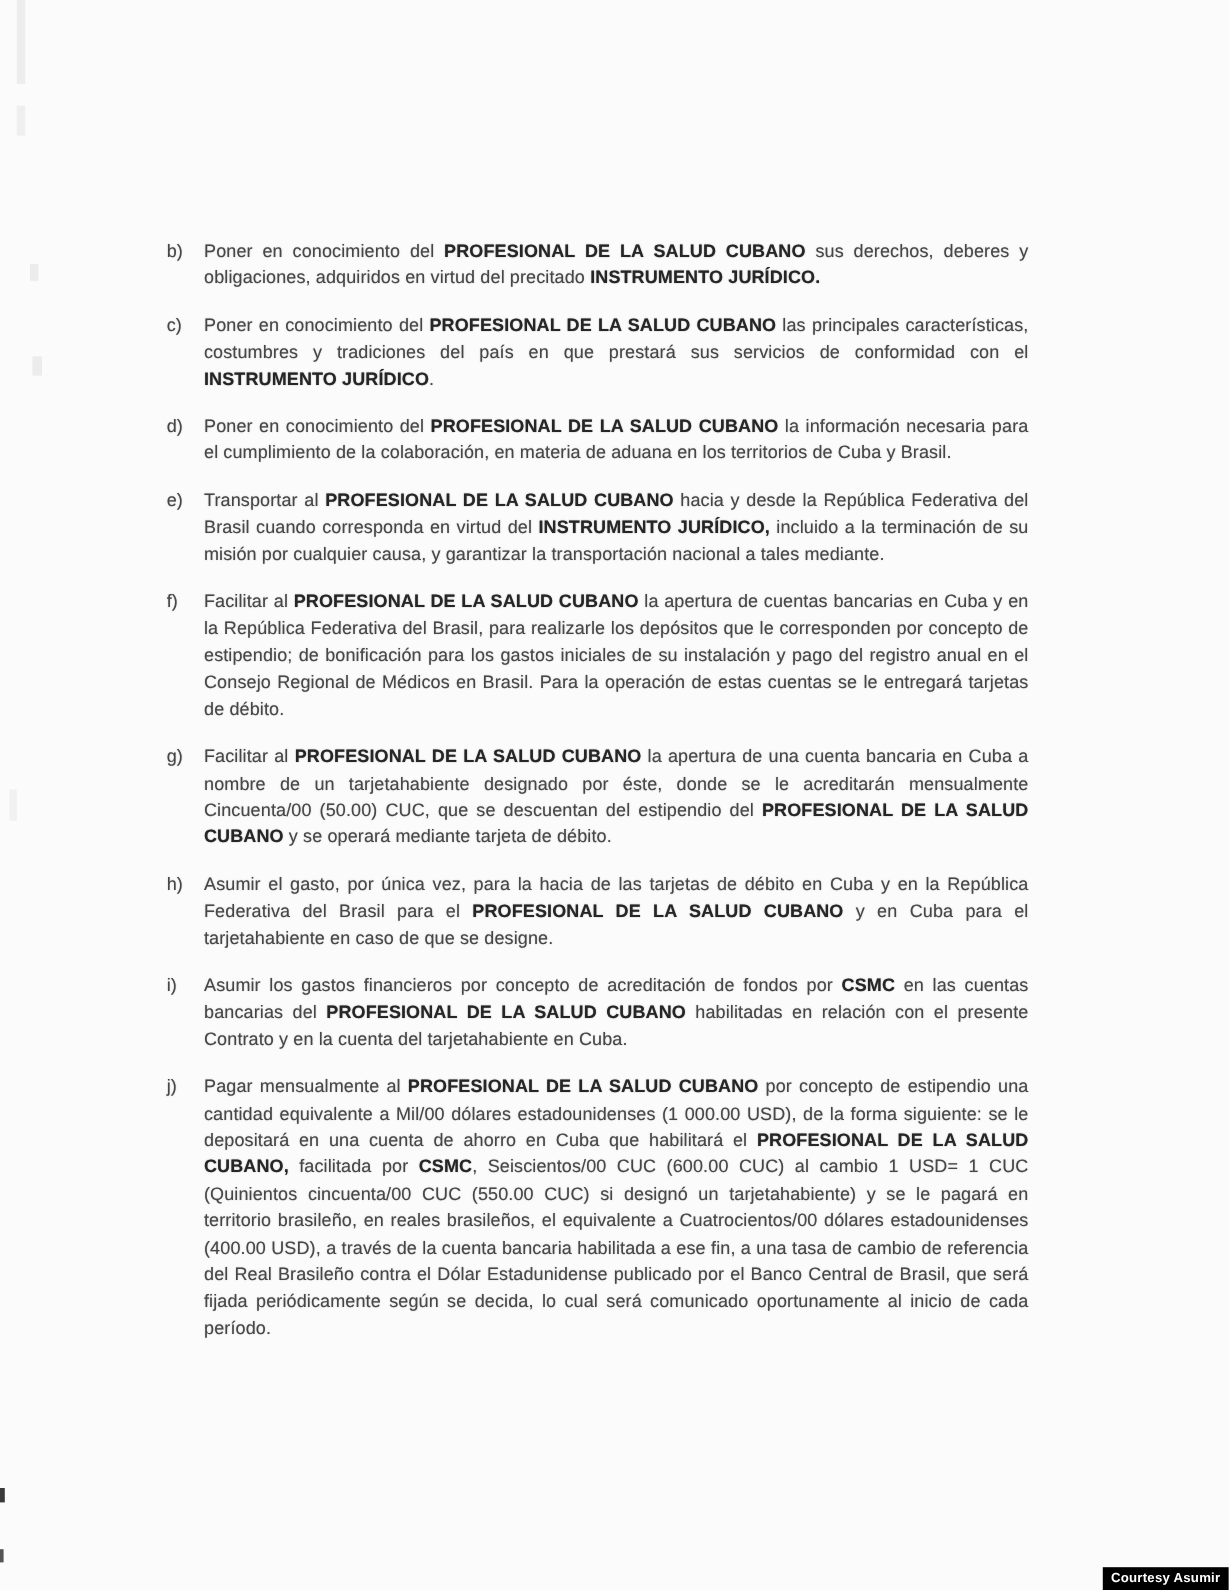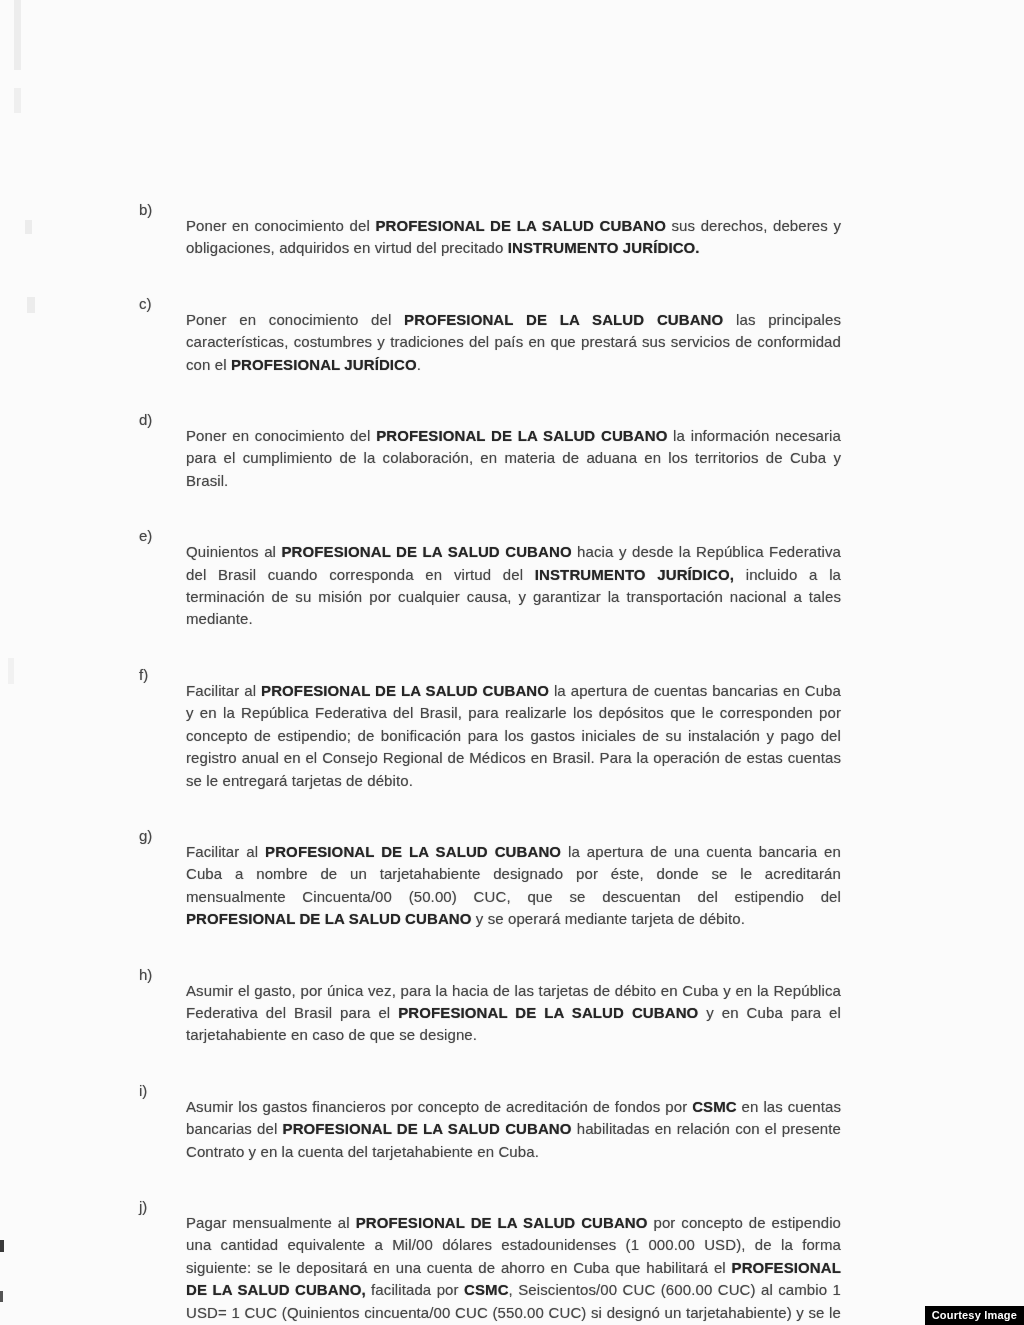--- a/index.html
+++ b/index.html
@@ -25,21 +25,21 @@
     margin-bottom: 17px;
   }
   .letter {
     flex: 0 0 31px;
     font-size: 15px;
     line-height: 22.4px;
     color: #474747;
     text-shadow: 0 0 1px rgba(90,90,90,0.55);
   }
   .text {
-    margin: 16px;
+    margin: 0;
     flex: 1;
     font-size: 15px;
     line-height: 22.4px;
     color: #474747;
     text-align: justify;
     letter-spacing: 0.1px;
     text-shadow: 0 0 1px rgba(90,90,90,0.55);
   }
   .text .bold {
     font-weight: bold;
@@ -78,31 +78,31 @@
 
 <main class="doc">
   <div id="items">
   <div class="clause">
     <span class="letter">b)</span>
     <p class="text"><span>Poner en conocimiento del </span><span class="bold">PROFESIONAL DE LA SALUD CUBANO</span><span> sus derechos, deberes y obligaciones, adquiridos en virtud del precitado </span><span class="bold">INSTRUMENTO JURÍDICO.</span></p>
   </div>
 
   <div class="clause">
     <span class="letter">c)</span>
-    <p class="text"><span>Poner en conocimiento del </span><span class="bold">PROFESIONAL DE LA SALUD CUBANO</span><span> las principales características, costumbres y tradiciones del país en que prestará sus servicios de conformidad con el </span><span class="bold">PROFESIONAL JURÍDICO</span><span>.</span></p>
+    <p class="text"><span>Poner en conocimiento del </span><span class="bold">PROFESIONAL DE LA SALUD CUBANO</span><span> las principales características, costumbres y tradiciones del país en que prestará sus servicios de conformidad con el </span><span class="bold">INSTRUMENTO JURÍDICO</span><span>.</span></p>
   </div>
 
   <div class="clause">
     <span class="letter">d)</span>
     <p class="text"><span>Poner en conocimiento del </span><span class="bold">PROFESIONAL DE LA SALUD CUBANO</span><span> la información necesaria para el cumplimiento de la colaboración, en materia de aduana en los territorios de Cuba y Brasil.</span></p>
   </div>
 
   <div class="clause">
     <span class="letter">e)</span>
-    <p class="text"><span>Quinientos al </span><span class="bold">PROFESIONAL DE LA SALUD CUBANO</span><span> hacia y desde la República Federativa del Brasil cuando corresponda en virtud del </span><span class="bold">INSTRUMENTO JURÍDICO,</span><span> incluido a la terminación de su misión por cualquier causa, y garantizar la transportación nacional a tales mediante.</span></p>
+    <p class="text"><span>Transportar al </span><span class="bold">PROFESIONAL DE LA SALUD CUBANO</span><span> hacia y desde la República Federativa del Brasil cuando corresponda en virtud del </span><span class="bold">INSTRUMENTO JURÍDICO,</span><span> incluido a la terminación de su misión por cualquier causa, y garantizar la transportación nacional a tales mediante.</span></p>
   </div>
 
   <div class="clause">
     <span class="letter">f)</span>
     <p class="text"><span>Facilitar al </span><span class="bold">PROFESIONAL DE LA SALUD CUBANO</span><span> la apertura de cuentas bancarias en Cuba y en la República Federativa del Brasil, para realizarle los depósitos que le corresponden por concepto de estipendio; de bonificación para los gastos iniciales de su instalación y pago del registro anual en el Consejo Regional de Médicos en Brasil. Para la operación de estas cuentas se le entregará tarjetas de débito.</span></p>
   </div>
 
   <div class="clause">
     <span class="letter">g)</span>
     <p class="text"><span>Facilitar al </span><span class="bold">PROFESIONAL DE LA SALUD CUBANO</span><span> la apertura de una cuenta bancaria en Cuba a nombre de un tarjetahabiente designado por éste, donde se le acreditarán mensualmente Cincuenta/00 (50.00) CUC, que se descuentan del estipendio del </span><span class="bold">PROFESIONAL DE LA SALUD CUBANO</span><span> y se operará mediante tarjeta de débito.</span></p>
@@ -118,13 +118,13 @@
     <p class="text"><span>Asumir los gastos financieros por concepto de acreditación de fondos por </span><span class="bold">CSMC</span><span> en las cuentas bancarias del </span><span class="bold">PROFESIONAL DE LA SALUD CUBANO</span><span> habilitadas en relación con el presente Contrato y en la cuenta del tarjetahabiente en Cuba.</span></p>
   </div>
 
   <div class="clause">
     <span class="letter">j)</span>
     <p class="text"><span>Pagar mensualmente al </span><span class="bold">PROFESIONAL DE LA SALUD CUBANO</span><span> por concepto de estipendio una cantidad equivalente a Mil/00 dólares estadounidenses (1 000.00 USD), de la forma siguiente: se le depositará en una cuenta de ahorro en Cuba que habilitará el </span><span class="bold">PROFESIONAL DE LA SALUD CUBANO,</span><span> facilitada por </span><span class="bold">CSMC</span><span>, Seiscientos/00 CUC (600.00 CUC) al cambio 1 USD= 1 CUC (Quinientos cincuenta/00 CUC (550.00 CUC) si designó un tarjetahabiente) y se le pagará en territorio brasileño, en reales brasileños, el equivalente a Cuatrocientos/00 dólares estadounidenses (400.00 USD), a través de la cuenta bancaria habilitada a ese fin, a una tasa de cambio de referencia del Real Brasileño contra el Dólar Estadunidense publicado por el Banco Central de Brasil, que será fijada periódicamente según se decida, lo cual será comunicado oportunamente al inicio de cada período.</span></p>
   </div>
 </div>
 </main>
 
-<div class="courtesy" style="background: rgb(0, 0, 0); color: rgb(255, 255, 255);">Courtesy Image</div>
+<div class="courtesy" style="background: rgb(0, 0, 0); color: rgb(255, 255, 255);">Courtesy Asumir</div>
 
 </body></html>

